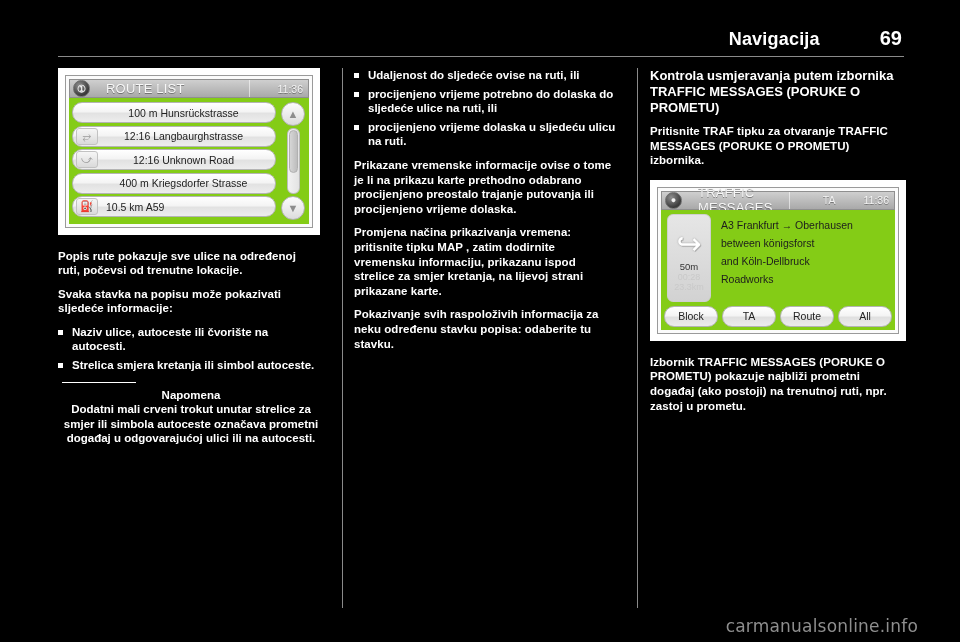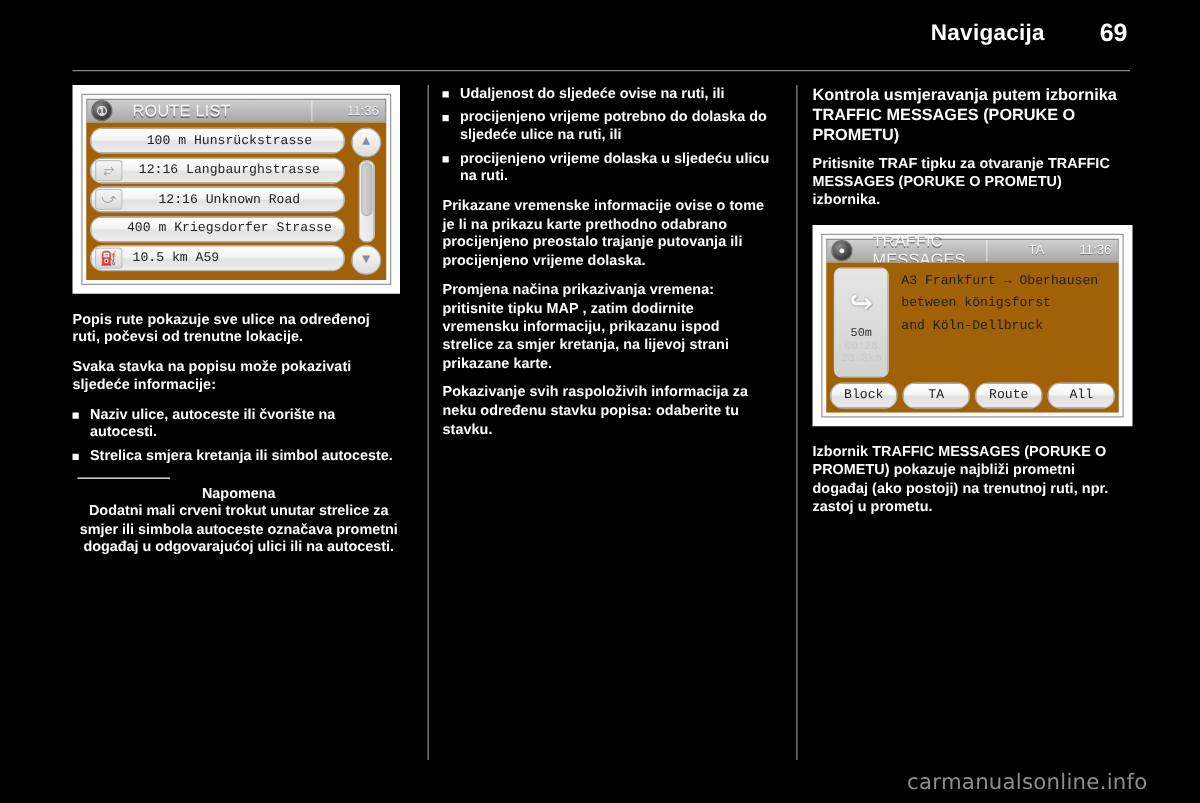--- a/index.html
+++ b/index.html
@@ -17,22 +17,23 @@
   }
 
   
   .page-header {
     position: absolute;
     top: 16px;
     left: 60px;
     right: 58px;
     height: 34px;
     display: flex;
-    align-items: flex-start;
+    align-items: flex-end;
     justify-content: flex-end;
+    gap: 16px;
   }
   .page-header .title {
     font-size: 18px;
     font-weight: bold;
     letter-spacing: 0.2px;
     color: #ffffff;
   }
   .page-header .pagenum {
     font-size: 20px;
     font-weight: bold;
@@ -187,24 +188,23 @@
   }
   .tb-sep {
     position: absolute;
     top: 0; bottom: 0;
     width: 1px;
     background: rgba(255,255,255,.55);
   }
 
   
   .dev-body {
-    background: #a16207;
+    background: #84cc16;
     padding: 4px 3px 4px 3px;
     position: relative;
-    font-family: Liberation Mono, monospace;
   }
   .rl-wrap { display: flex; }
   .rl-rows { flex: 1; }
   .rl-row {
     height: 19px;
     margin-bottom: 2.5px;
     border: 1px solid #b4b4b4;
     border-radius: 10px;
     background: linear-gradient(#ffffff 0%, #f4f4f4 45%, #e2e2e2 55%, #ededed 100%);
     display: flex;
@@ -456,20 +456,21 @@
             <div class="tm-arrowbox">
               <span class="tm-arrow">↪</span>
               <span class="tm-dist">50m</span>
               <span class="tm-eta">00:28</span>
               <span class="tm-eta">23.3km</span>
             </div>
             <div class="tm-lines">
               <div>A3 Frankfurt → Oberhausen</div>
               <div>between königsforst</div>
               <div>and Köln-Dellbruck</div>
+              <div>Roadworks</div>
             </div>
           </div>
           <div class="tm-buttons">
             <span class="tm-btn">Block</span>
             <span class="tm-btn">TA</span>
             <span class="tm-btn">Route</span>
             <span class="tm-btn">All</span>
           </div>
         </div>
       </div>

